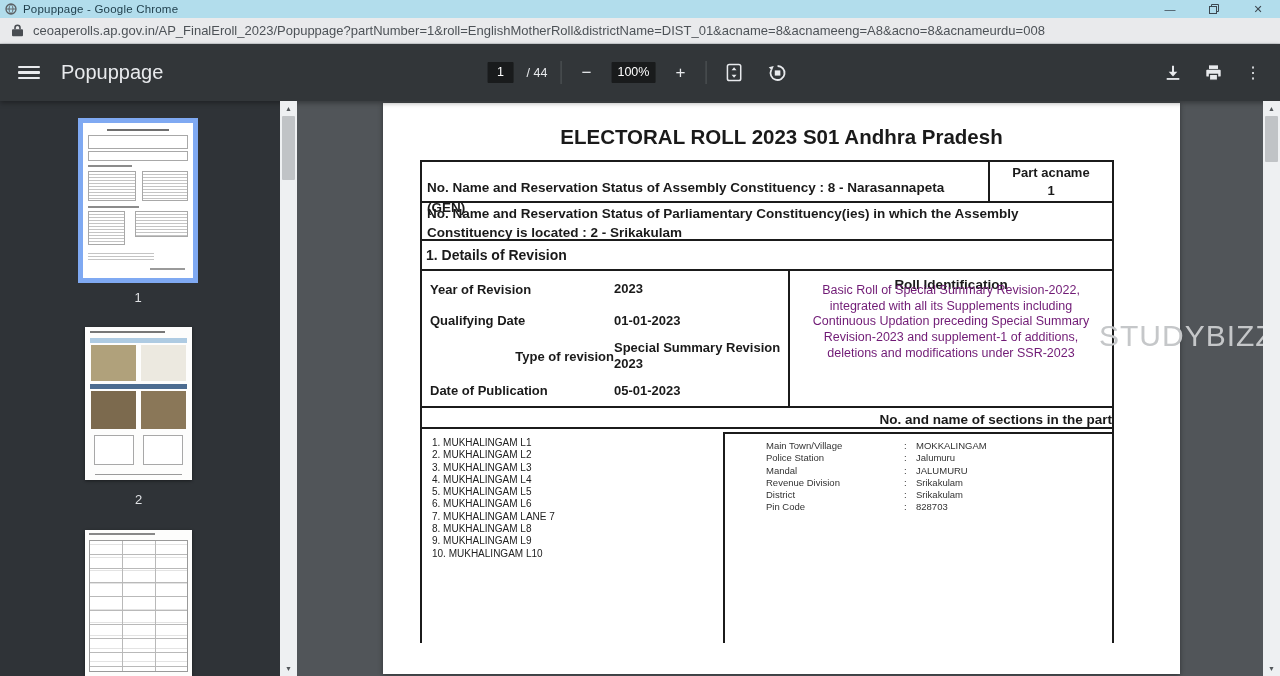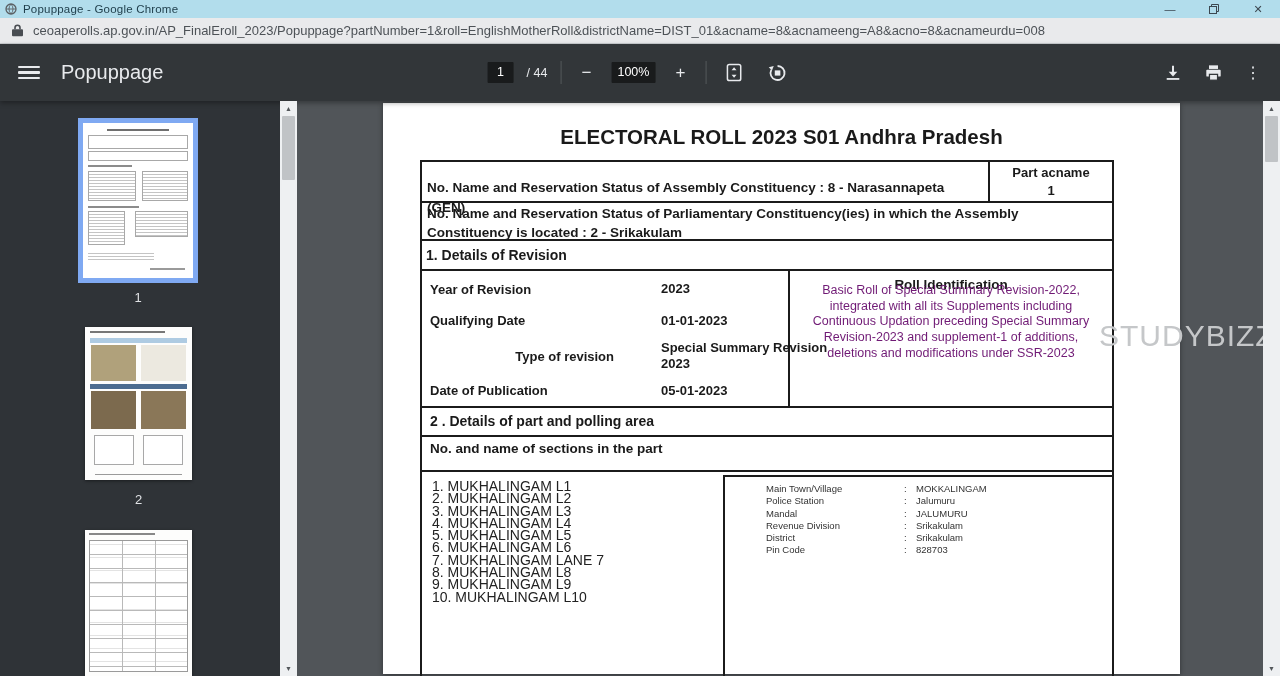--- a/index.html
+++ b/index.html
@@ -62,28 +62,28 @@
   .trow { border-bottom:2px solid #1b1b1b; position:relative; }
   .r1 { height:41px; display:flex; }
   .r1-left { flex:1; padding:16px 5px; font-size:13.5px; font-weight:700; line-height:1.45; }
   .r1-right { width:124px; border-left:2px solid #1b1b1b; text-align:center; font-size:13px; font-weight:700; padding-top:2px; line-height:1.4; }
   .r2 { height:38px; padding:2px 5px; font-size:13.5px; font-weight:700; line-height:1.4; }
   .r3 { height:30px; font-size:14px; font-weight:700; line-height:28px; padding-left:4px; }
   .r4 { height:137px; display:flex; }
   .r4-left { width:368px; border-right:2px solid #1b1b1b; position:relative; }
   .field-row { position:absolute; left:8px; display:flex; font-size:13px; font-weight:700; }
   .field-label { width:184px; }
-  .field-value { width:182px; line-height:1.25;margin-left:47px; }
+  .field-value { width:182px; line-height:1.25; }
   .r4-right { flex:1; position:relative; }
   .roll-id-head { position:absolute; top:6px; width:100%; text-align:center; font-size:13.5px; font-weight:700; }
   .roll-id-text { position:absolute; top:12px; left:50%; transform:translateX(-50%); width:306px; text-align:center; font-size:12.5px; line-height:15.7px; color:#701a75; }
   .r5 { height:29px; font-size:14px; font-weight:700; line-height:27px; padding-left:8px; }
-  .r6 { height:35px; font-size:13.5px; font-weight:700; line-height:23px; padding-left:8px; }
+  .r6 { height:21px; font-size:13.5px; font-weight:700; line-height:23px; padding-left:8px;text-align:right; }
   .r7 { height:214px; border-bottom:none; }
-  .sections-list { position:absolute; left:10px; top:8px; font-size:14px; line-height:12.3px; color:#222; }
+  .sections-list { position:absolute; left:10px; top:8px; font-size:10px; line-height:12.3px; color:#222; }
   .polling-box { position:absolute; left:301px; right:0; top:3px; bottom:0; border:2px solid #1b1b1b; border-right:none; border-bottom:none; padding:6px 0 0 7px; }
   .p-row { display:flex; font-size:9.5px; line-height:12.3px; color:#333; }
   .p-label { width:172px;padding-left:34px; }
   .p-colon { width:12px; }
 
   
   .watermark { position:absolute; left:1099px; top:319px; width:164px; height:36px; overflow:hidden; z-index:20; font-size:30px; letter-spacing:1px; color:#c5c7c9; font-weight:400; white-space:nowrap; pointer-events:none; }
 </style>
 </head>
 <body>
@@ -253,21 +253,20 @@
               <span class="field-label">Date of Publication</span>
               <span class="field-value">05-01-2023</span>
             </div>
           </div>
           <div class="r4-right">
             <div class="roll-id-head">Roll Identification</div>
             <div class="roll-id-text">Basic Roll of Special Summary Revision-2022, integrated with all its Supplements including Continuous Updation preceding Special Summary Revision-2023 and supplement-1 of additions, deletions and modifications under SSR-2023</div>
           </div>
         </div>
 
-        <div class="trow r5">2 . Details of part and polling area</div>
 
         <div class="trow r6">No. and name of sections in the part</div>
 
         <div class="trow r7">
           <div class="sections-list">
             <div>1. MUKHALINGAM L1</div>
             <div>2. MUKHALINGAM L2</div>
             <div>3. MUKHALINGAM L3</div>
             <div>4. MUKHALINGAM L4</div>
             <div>5. MUKHALINGAM L5</div>

